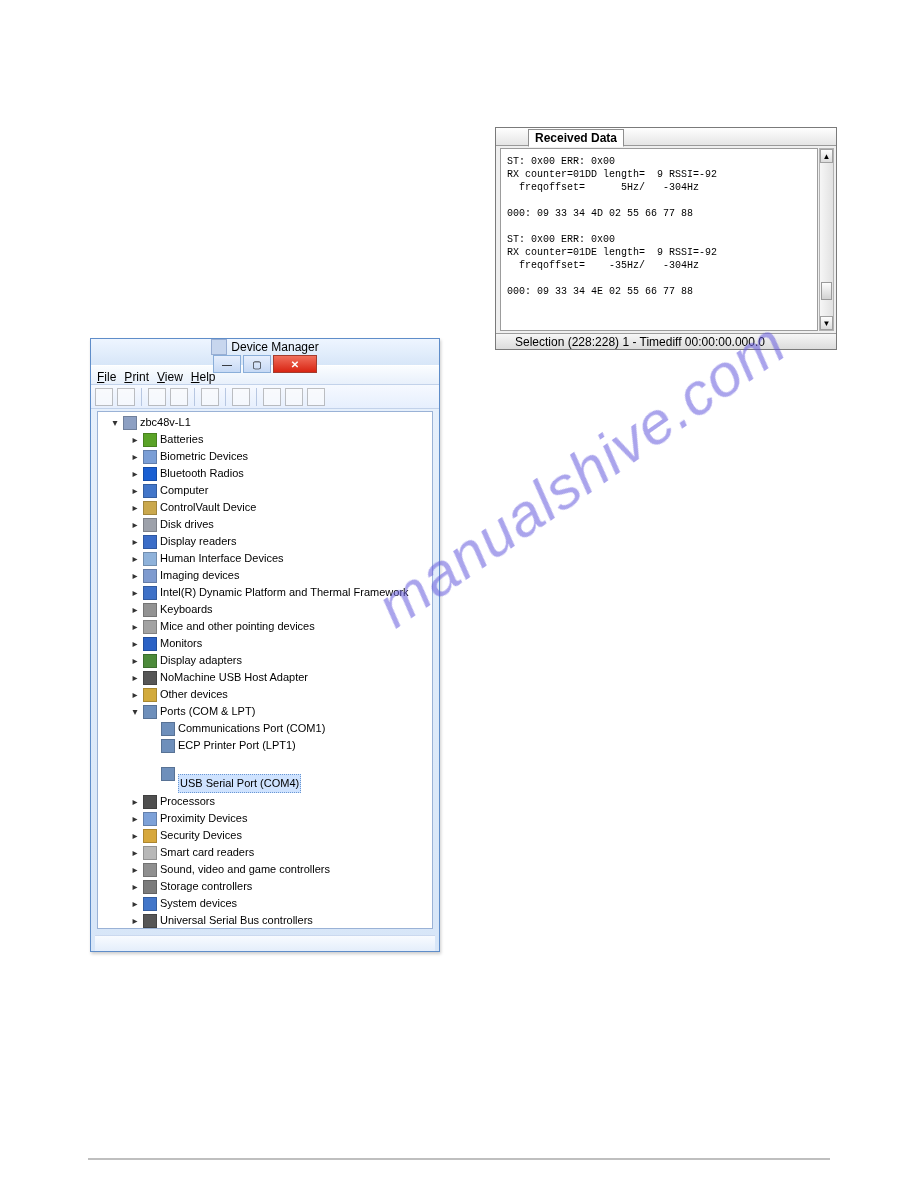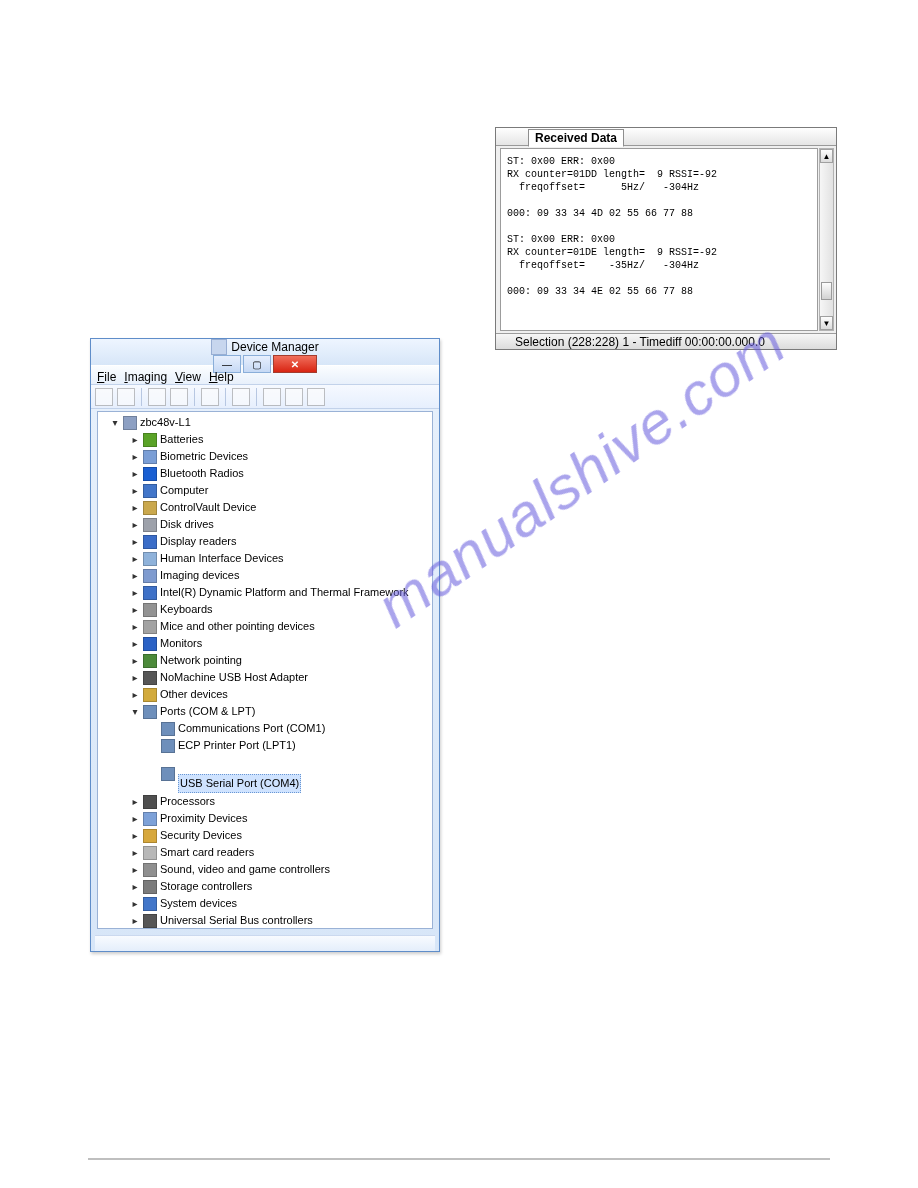--- a/index.html
+++ b/index.html
@@ -250,21 +250,21 @@
     </div>
     <div class="window-btns">
       <div class="window-btn">—</div>
       <div class="window-btn">▢</div>
       <div class="window-btn close">✕</div>
     </div>
   </div>
 
   <div class="dm-menubar">
     <span class="menu-item">File</span>
-    <span class="menu-item">Imaging</span>
+    <span class="menu-item">Print</span>
     <span class="menu-item">View</span>
     <span class="menu-item">Help</span>
   </div>
 
   <div class="dm-toolbar">
     <span class="tb-icon"></span>
     <span class="tb-icon"></span>
     <span class="tb-sep"></span>
     <span class="tb-icon"></span>
     <span class="tb-icon"></span>
@@ -345,21 +345,21 @@
         <span>Mice and other pointing devices</span>
       </div>
       <div class="node indent-2">
         <span class="expander">▸</span>
         <span class="node-icon" style="background: rgb(43, 98, 197); border: 1px solid rgba(0, 0, 0, 0.2);"></span>
         <span>Monitors</span>
       </div>
       <div class="node indent-2">
         <span class="expander">▸</span>
         <span class="node-icon" style="background: rgb(76, 138, 58); border: 1px solid rgba(0, 0, 0, 0.2);"></span>
-        <span>Network pointing</span>
+        <span>Display adapters</span>
       </div>
       <div class="node indent-2">
         <span class="expander">▸</span>
         <span class="node-icon" style="background: rgb(86, 86, 86); border: 1px solid rgba(0, 0, 0, 0.2);"></span>
         <span>NoMachine USB Host Adapter</span>
       </div>
       <div class="node indent-2">
         <span class="expander">▸</span>
         <span class="node-icon" style="background: rgb(210, 170, 60); border: 1px solid rgba(0, 0, 0, 0.2);"></span>
         <span>Other devices</span>

